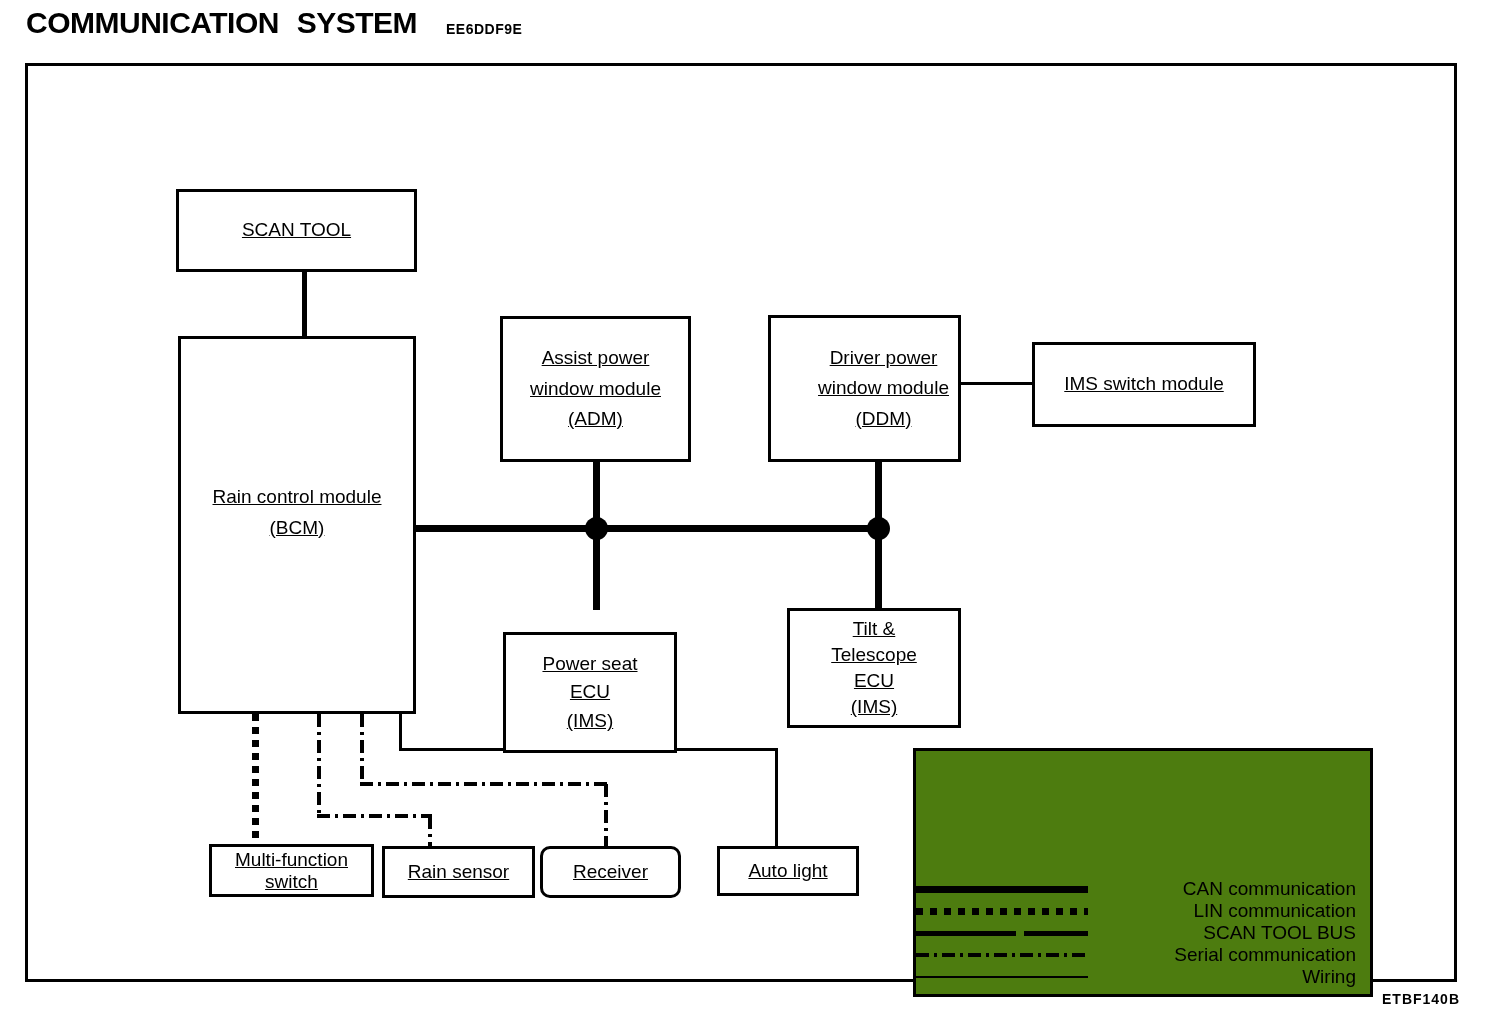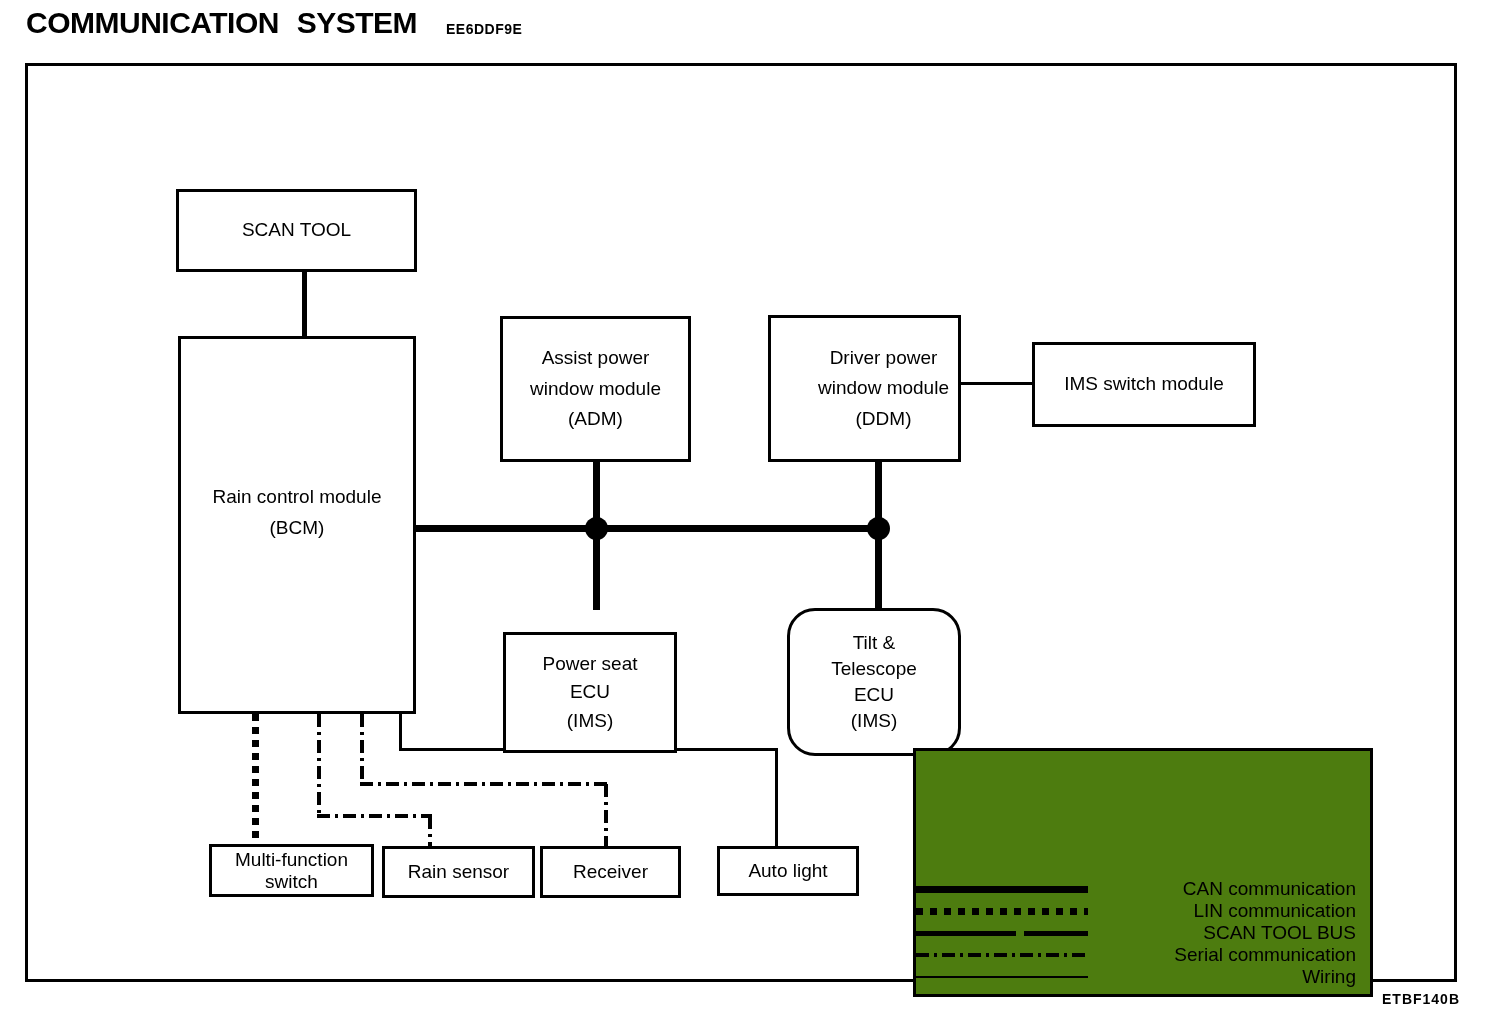--- a/index.html
+++ b/index.html
@@ -40,31 +40,32 @@
   .box {
     position: absolute;
     border: 3px solid #000;
     box-sizing: border-box;
     background: #fff;
     display: flex; flex-direction: column;
     align-items: center; justify-content: center;
     text-align: center;
     font-size: 19px; line-height: 1.6;
     z-index: 3;
+    text-decoration: underline;
   }
   [data-name="box-scan-tool"]       { left: 148px; top: 123px; width: 241px; height: 83px; }
   [data-name="box-bcm"]             { left: 150px; top: 270px; width: 238px; height: 378px; padding-bottom: 25px; }
   [data-name="box-adm"]             { left: 472px; top: 250px; width: 191px; height: 146px; }
   [data-name="box-ddm"]             { left: 740px; top: 249px; width: 193px; height: 147px; padding-left: 38px; }
   [data-name="box-ims-switch"]      { left: 1004px; top: 276px; width: 224px; height: 85px; }
   [data-name="box-power-seat"]      { left: 475px; top: 566px; width: 174px; height: 121px; line-height: 1.5; }
-  [data-name="box-tilt-telescope"]  { left: 759px; top: 542px; width: 174px; height: 148px; line-height: 1.38; border-radius: 28px; }
+  [data-name="box-tilt-telescope"]  { left: 759px; top: 542px; width: 174px; height: 120px; line-height: 1.38; }
   [data-name="box-multi-function"]  { left: 141px; top: 778px; width: 165px; height: 53px; line-height: 1.15; margin-left: 40px; }
   [data-name="box-rain-sensor"]     { left: 330px; top: 780px; width: 153px; height: 52px; margin-left: 24px; }
-  [data-name="box-receiver"]        { left: 512px; top: 780px; width: 141px; height: 52px; }
+  [data-name="box-receiver"]        { left: 512px; top: 780px; width: 141px; height: 52px; border-radius: 10px; }
   [data-name="box-auto-light"]      { left: 689px; top: 780px; width: 142px; height: 50px; }
 
   
   .line { position: absolute; z-index: 1; }
   .solid { background: #000; }
   .lin-v    { background: repeating-linear-gradient(to bottom, #000 0 7px,  transparent 7px 13px); }
   .serial-h { background: repeating-linear-gradient(to right,  #000 0 13px, transparent 13px 18px, #000 18px 21px, transparent 21px 26px); }
   .serial-v { background: repeating-linear-gradient(to bottom, #000 0 13px, transparent 13px 18px, #000 18px 21px, transparent 21px 26px); }
 
   [data-name="scan-tool-bus-line"]        { left: 274px; top: 204px; width: 5px;  height: 68px; }

